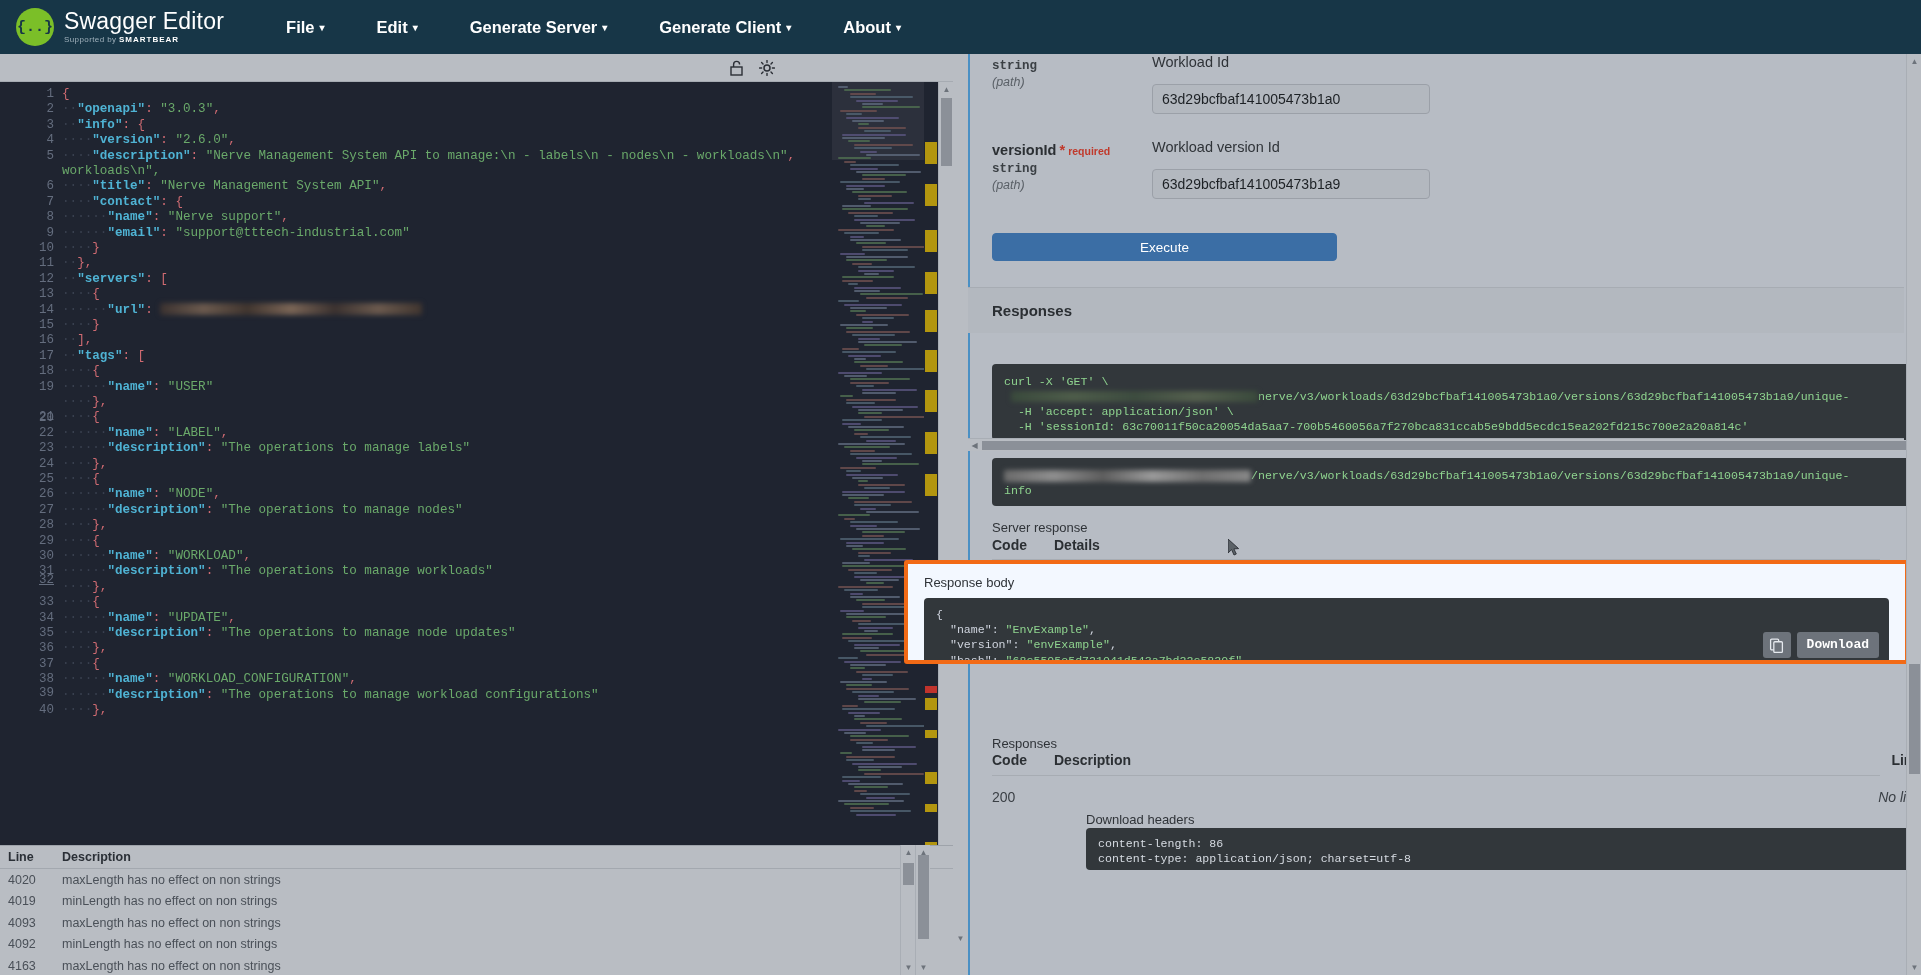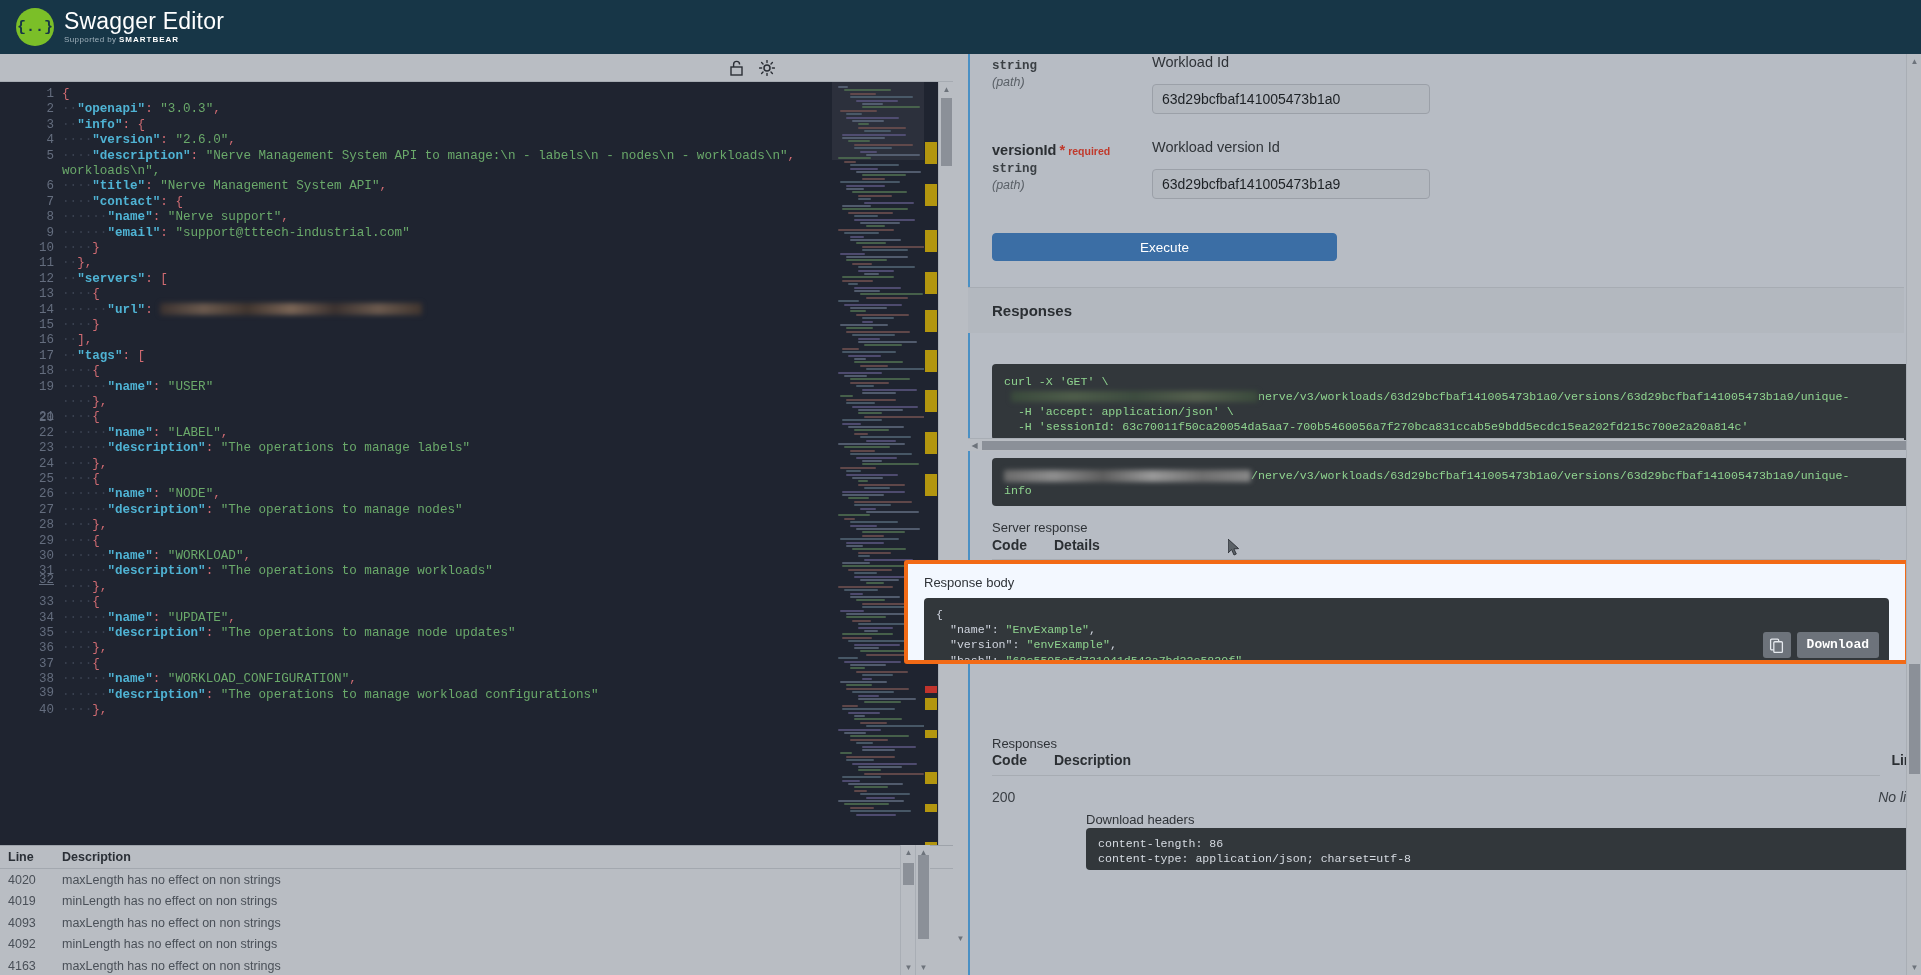--- a/index.html
+++ b/index.html
@@ -271,20 +271,37 @@
 
   <div id="topnav">
     <div class="brand">
       <div class="brand-logo">{..}</div>
       <div class="brand-text">
         <div class="brand-title">Swagger Editor</div>
         <div class="brand-sub">
           <span>Supported by</span>
           <b>SMARTBEAR</b>
         </div>
+      </div>
+    </div>
+    <div class="menus">
+      <div class="menu-item">
+        <span>File</span><span class="caret">▾</span>
+      </div>
+      <div class="menu-item">
+        <span>Edit</span><span class="caret">▾</span>
+      </div>
+      <div class="menu-item">
+        <span>Generate Server</span><span class="caret">▾</span>
+      </div>
+      <div class="menu-item">
+        <span>Generate Client</span><span class="caret">▾</span>
+      </div>
+      <div class="menu-item">
+        <span>About</span><span class="caret">▾</span>
       </div>
     </div>
   </div>
 
   <div id="editor-pane">
 
     <div id="editor-toolbar">
       <div class="tb-icon">
         <svg width="14" height="16" viewBox="0 0 14 16">
           <rect x="1" y="7" width="11" height="8" fill="none" stroke="#2b2f36" stroke-width="1.4"></rect>

